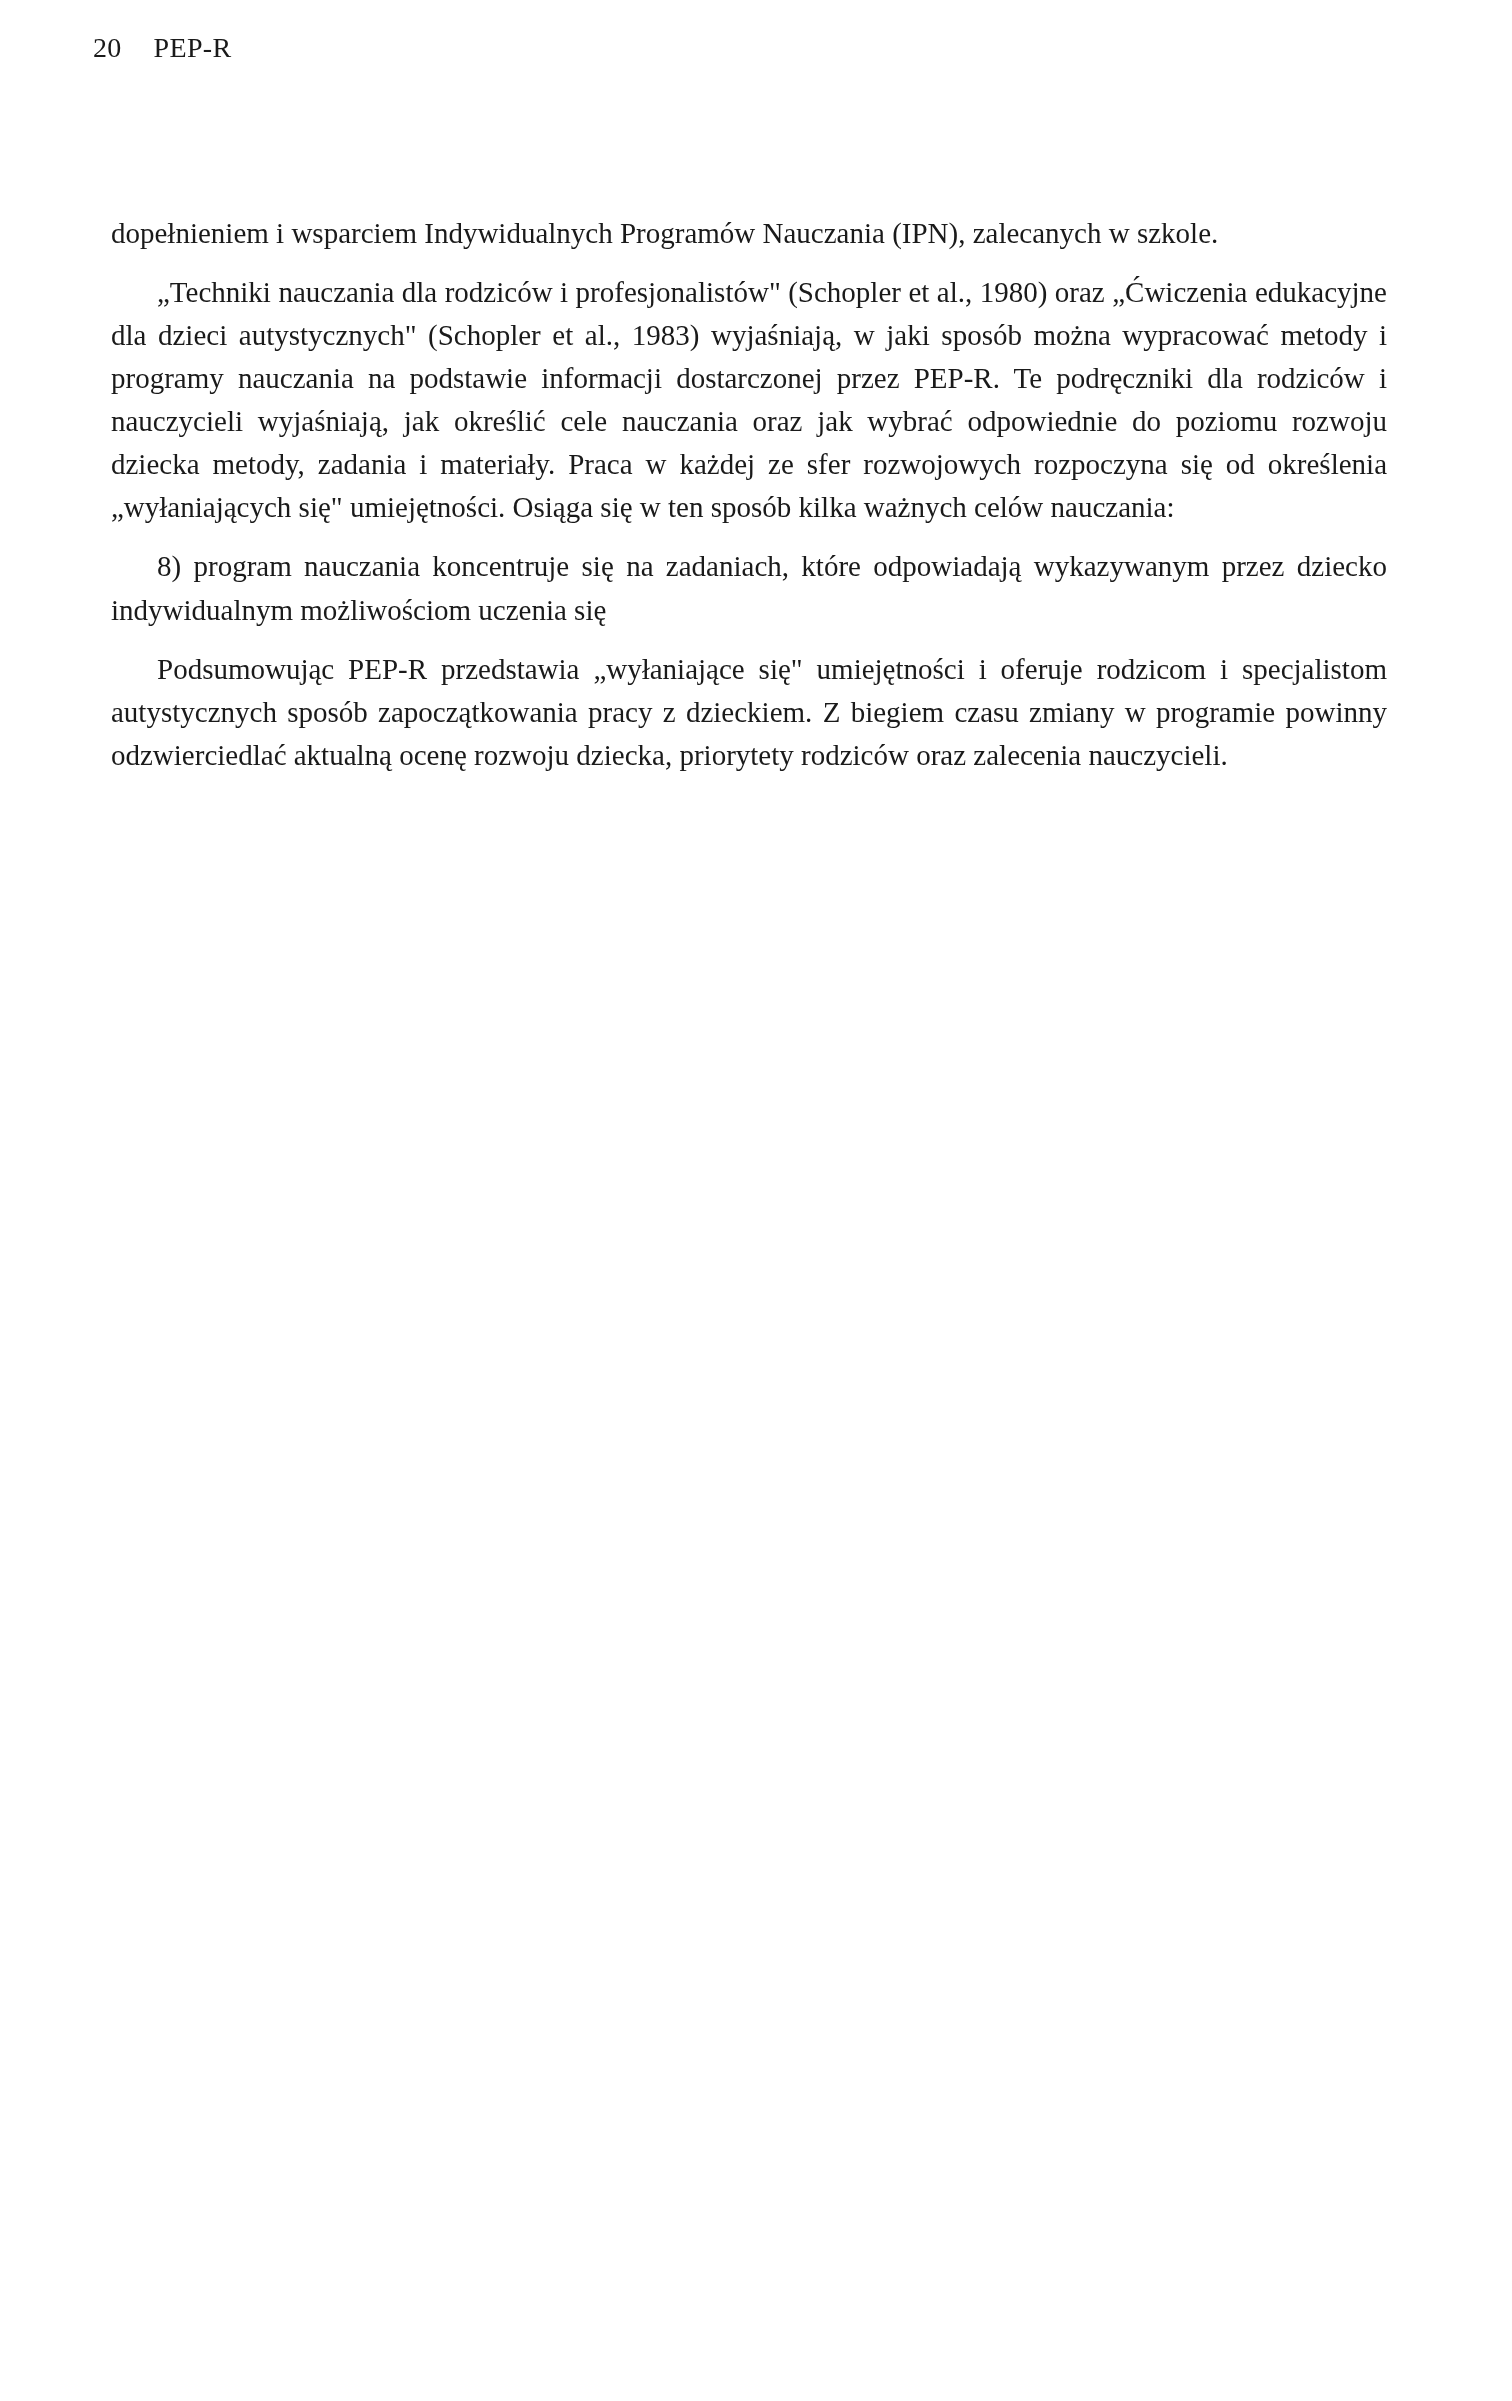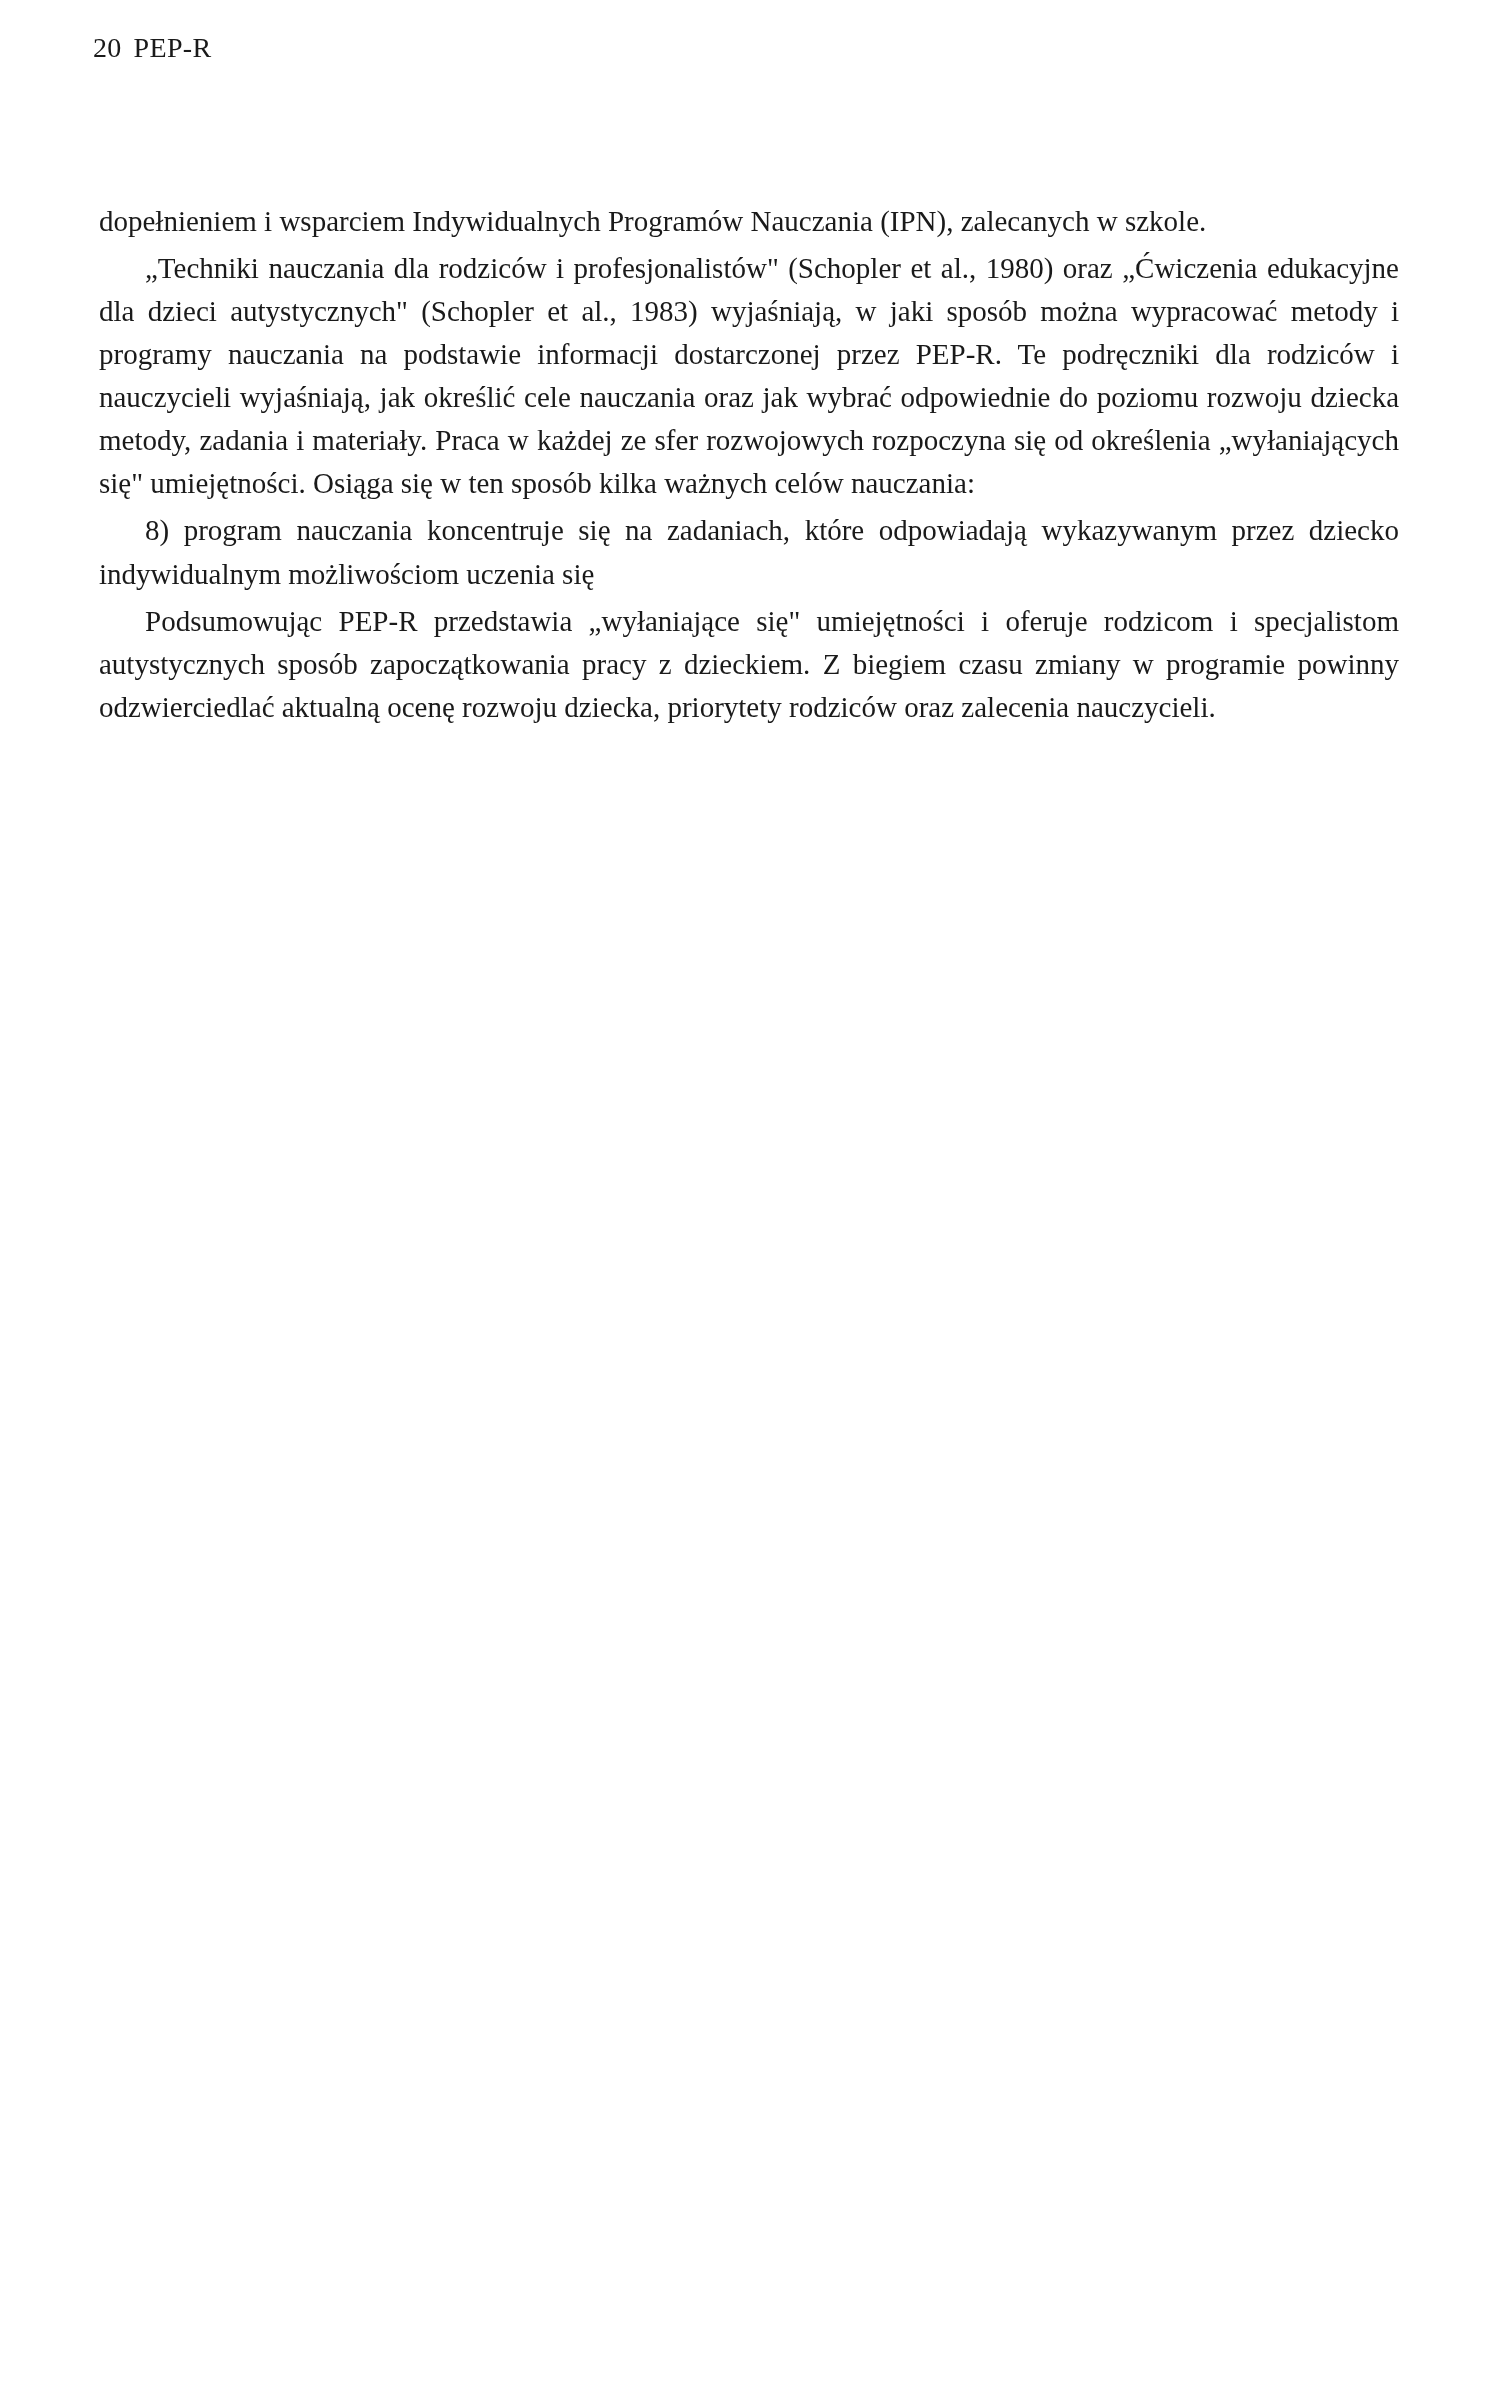--- a/index.html
+++ b/index.html
@@ -19,34 +19,34 @@
   }
   .header {
     position: absolute;
     top: 32px;
     left: 93px;
     font-size: 28px;
     letter-spacing: 0.3px;
     white-space: nowrap;
   }
   .header .page-number {
-    margin-right: 12px;
+    margin-right: 32px;
   }
   .body-block {
     position: absolute;
     top: 196px;
     left: 95px;
     width: 1308px;
   }
   .para {
     font-size: 29px;
     line-height: 1.485;
     text-align: justify;
     text-justify: inter-word;
-    margin: 4px;
+    margin: 16px;
     hyphens: none;
   }
   .para + .para {
     margin-top: 0;
   }
   .indent {
     text-indent: 46px;
   }
   .no-indent {
     text-indent: 0;

